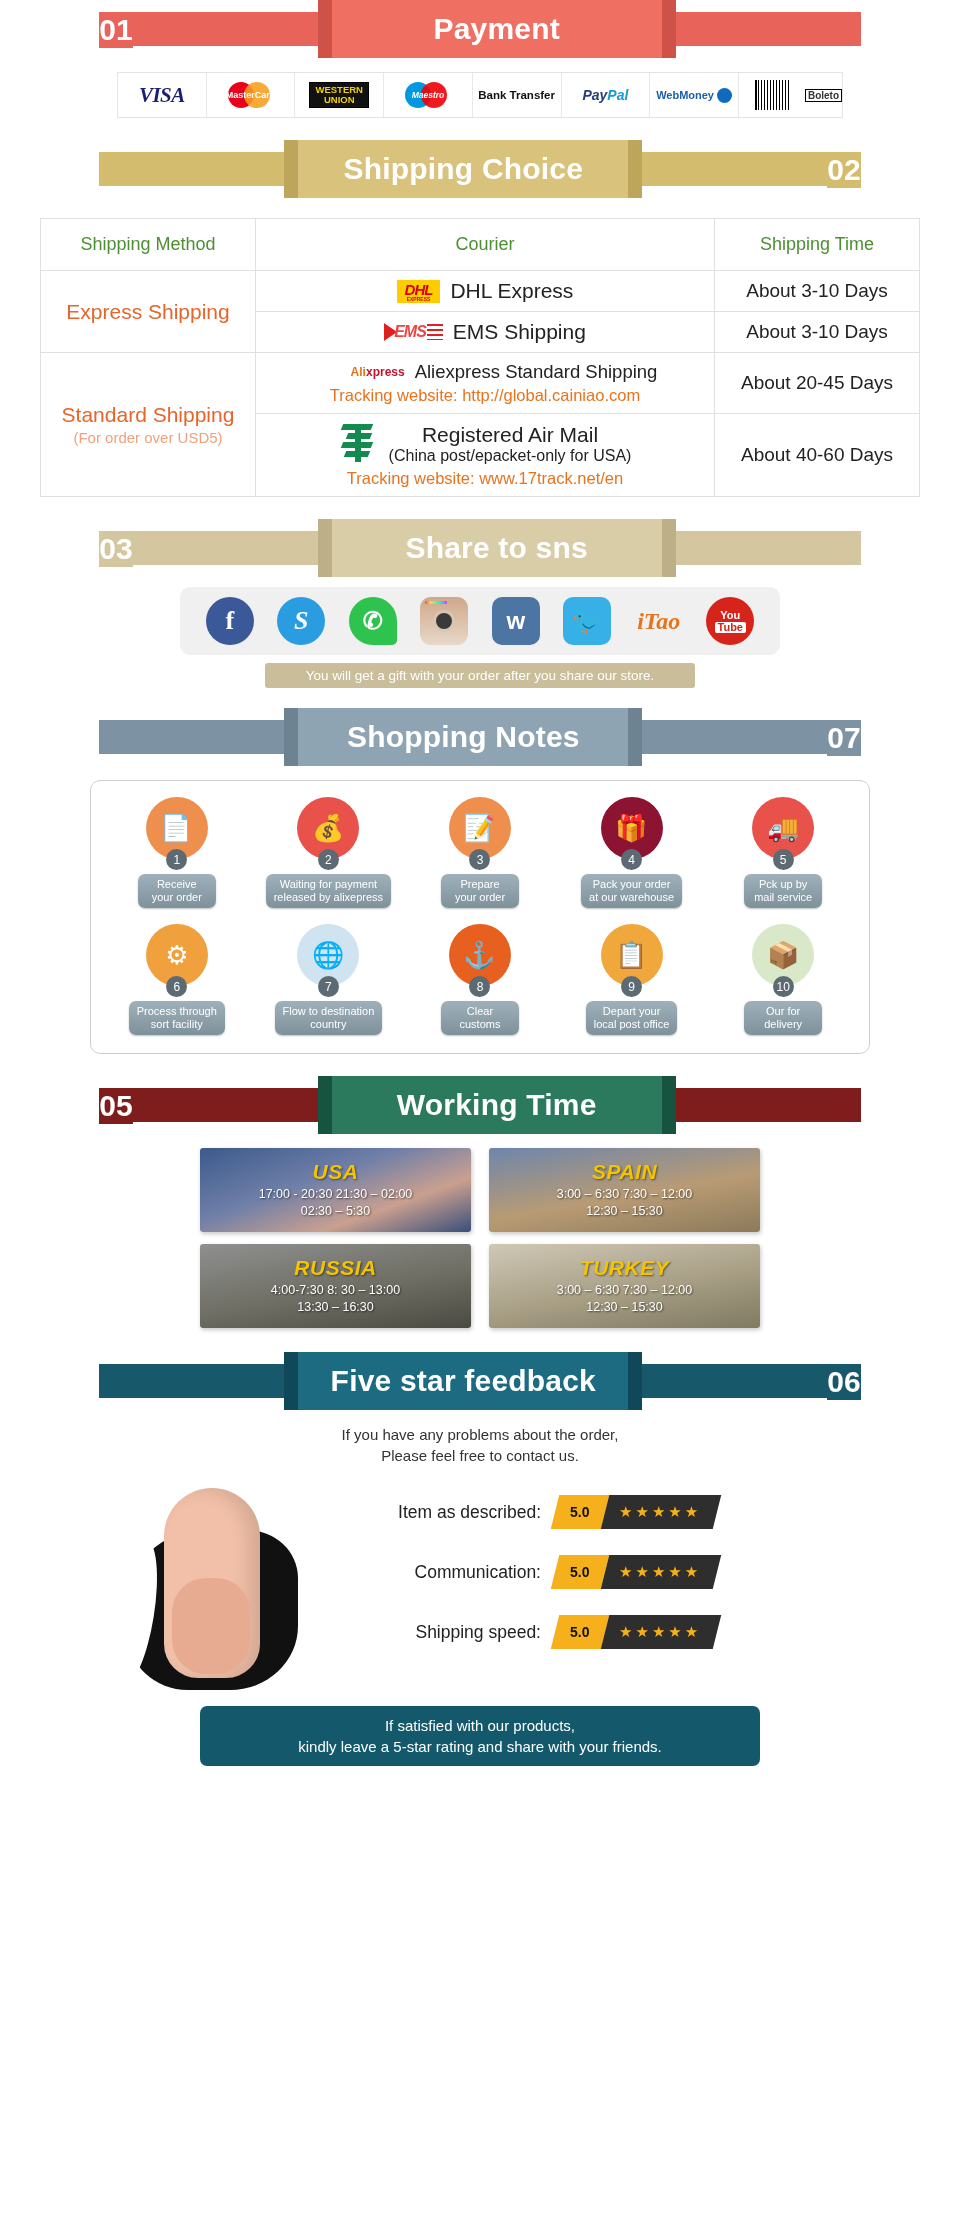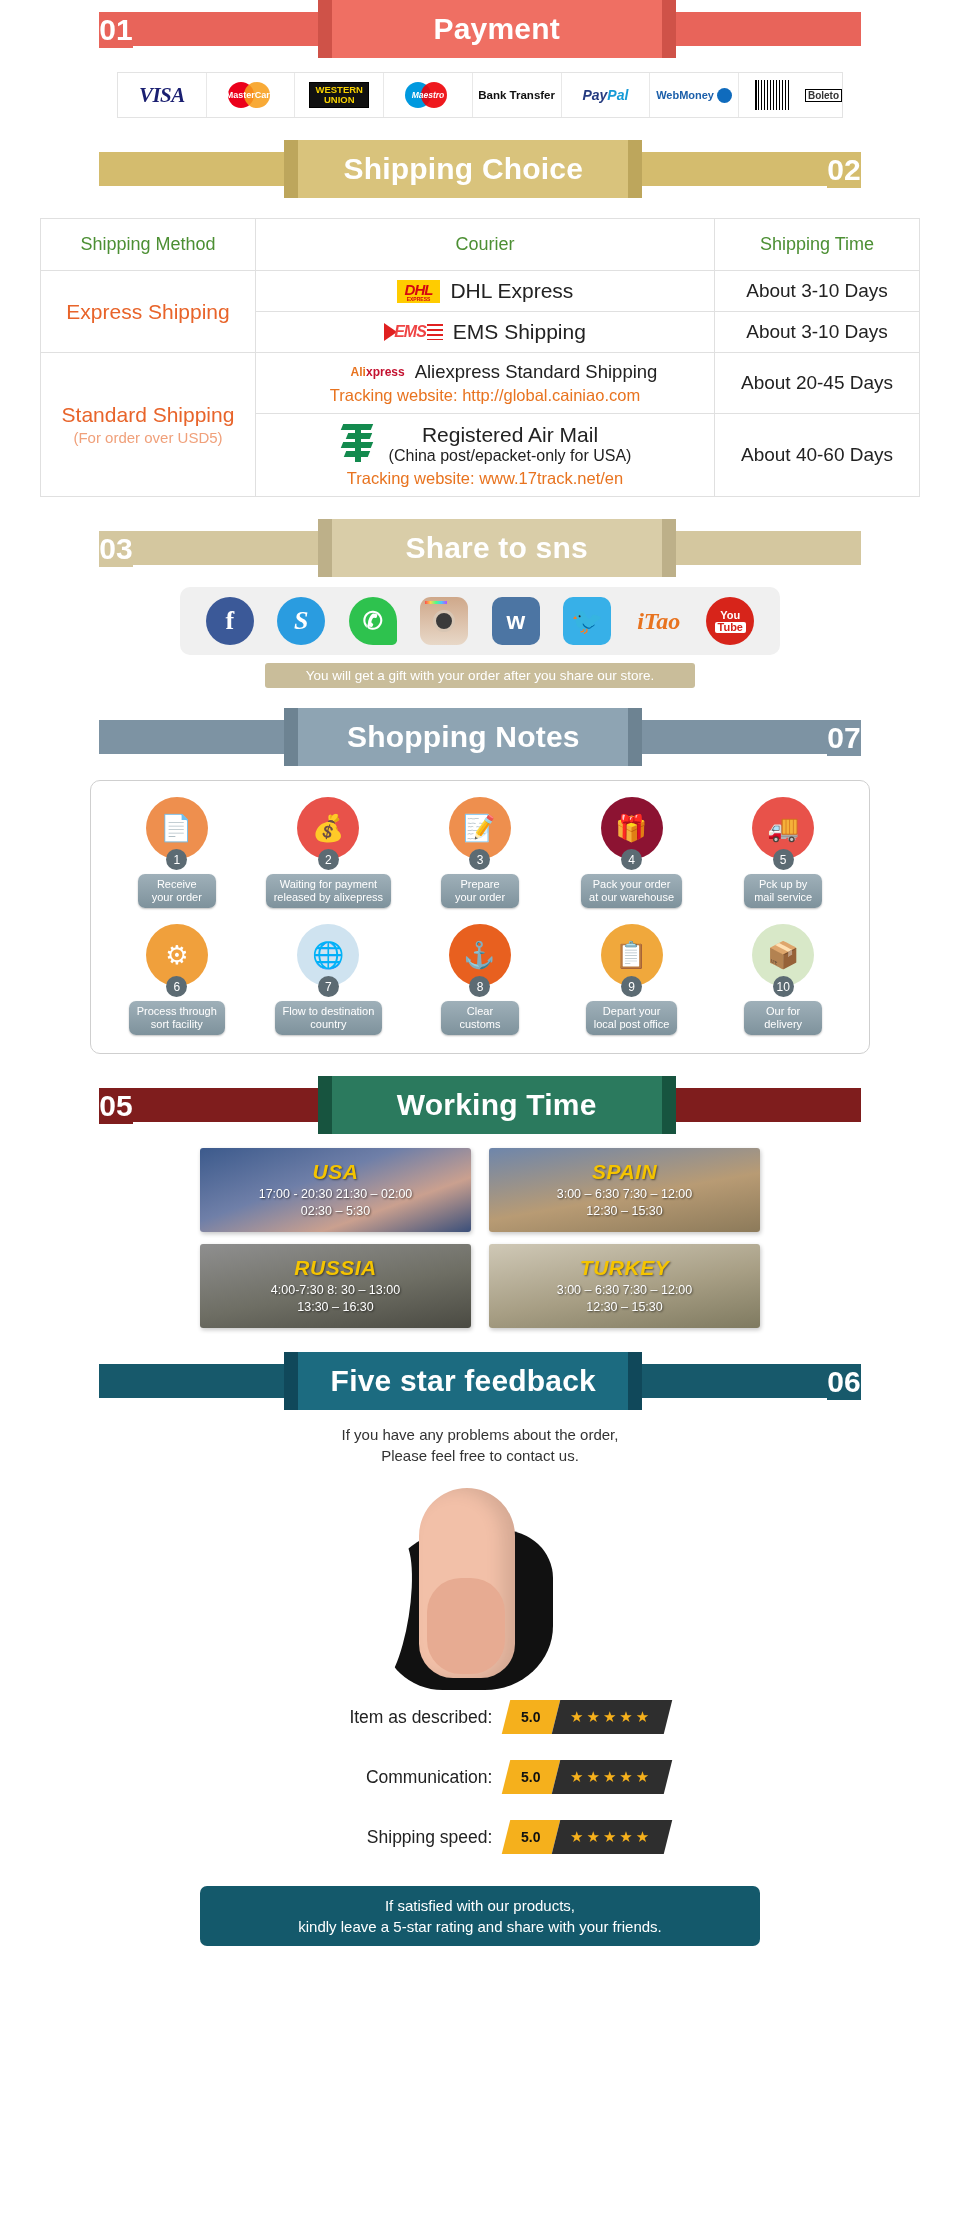--- a/index.html
+++ b/index.html
@@ -227,21 +227,21 @@
   .wt-spain  { background: linear-gradient(170deg,#6e86ab 0%,#b89b74 55%,#8c7a5a 100%); }
   .wt-russia { background: linear-gradient(170deg,#8f8f8f 0%,#6e6e64 55%,#4a4a42 100%); }
   .wt-turkey { background: linear-gradient(170deg,#cfc8b6 0%,#a79e84 55%,#7f7a60 100%); }
   .wt-name { color: #f5c400; font-size: 21px; font-weight: bold; font-style: italic;
              letter-spacing: .5px; text-shadow: 1px 1px 2px rgba(0,0,0,.5); }
   .wt-times { color: #fff; font-size: 12.5px; line-height: 17px; text-align: center;
               text-shadow: 1px 1px 2px rgba(0,0,0,.6); margin-top: 2px; }
 
   
   .fb-text { text-align: center; color: #333; font-size: 15px; line-height: 21px; margin-top: 14px; }
-  .fb-main { width: 740px; margin: 4px auto 0; display: flex; align-items: center; flex-direction: column; }
+  .fb-main { width: 740px; margin: 4px auto 0; display: flex; align-items: center; }
   .thumb-wrap { width: 230px; height: 230px; position: relative; flex: none; }
   .hole { position: absolute; left: 18px; top: 60px; width: 170px; height: 160px;
           background: #111; border-radius: 45% 30% 40% 35%; }
   .hole:before { content: ""; position: absolute; left: -14px; top: 8px; width: 40px; height: 150px;
           background: #fff; transform: rotate(9deg); border-radius: 50%; }
   .thumb { position: absolute; left: 54px; top: 18px; width: 96px; height: 190px;
            background: #f2c0a8; border-radius: 48px 48px 34px 34px; box-shadow: inset -12px 0 18px rgba(0,0,0,.12); }
   .thumb:after { content: ""; position: absolute; left: 8px; top: 90px; width: 78px; height: 96px;
            background: #e7ab92; border-radius: 34px; }
   .ratings { flex: 1; }

